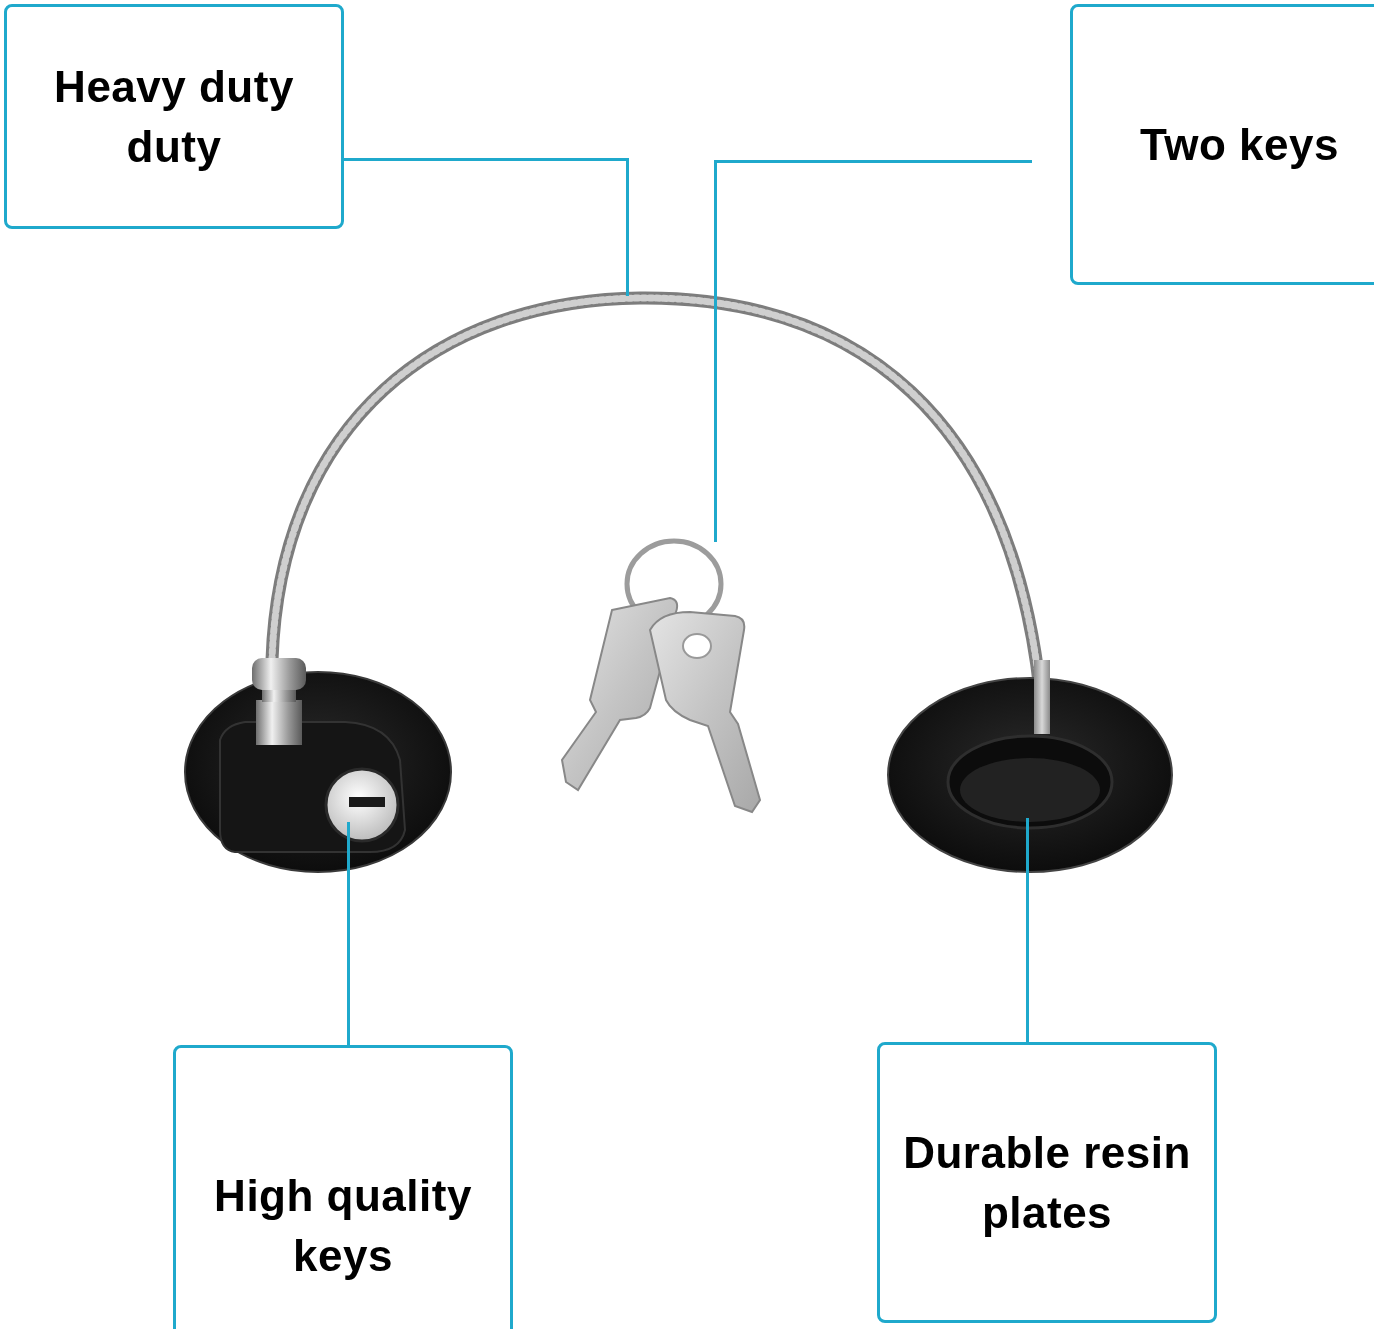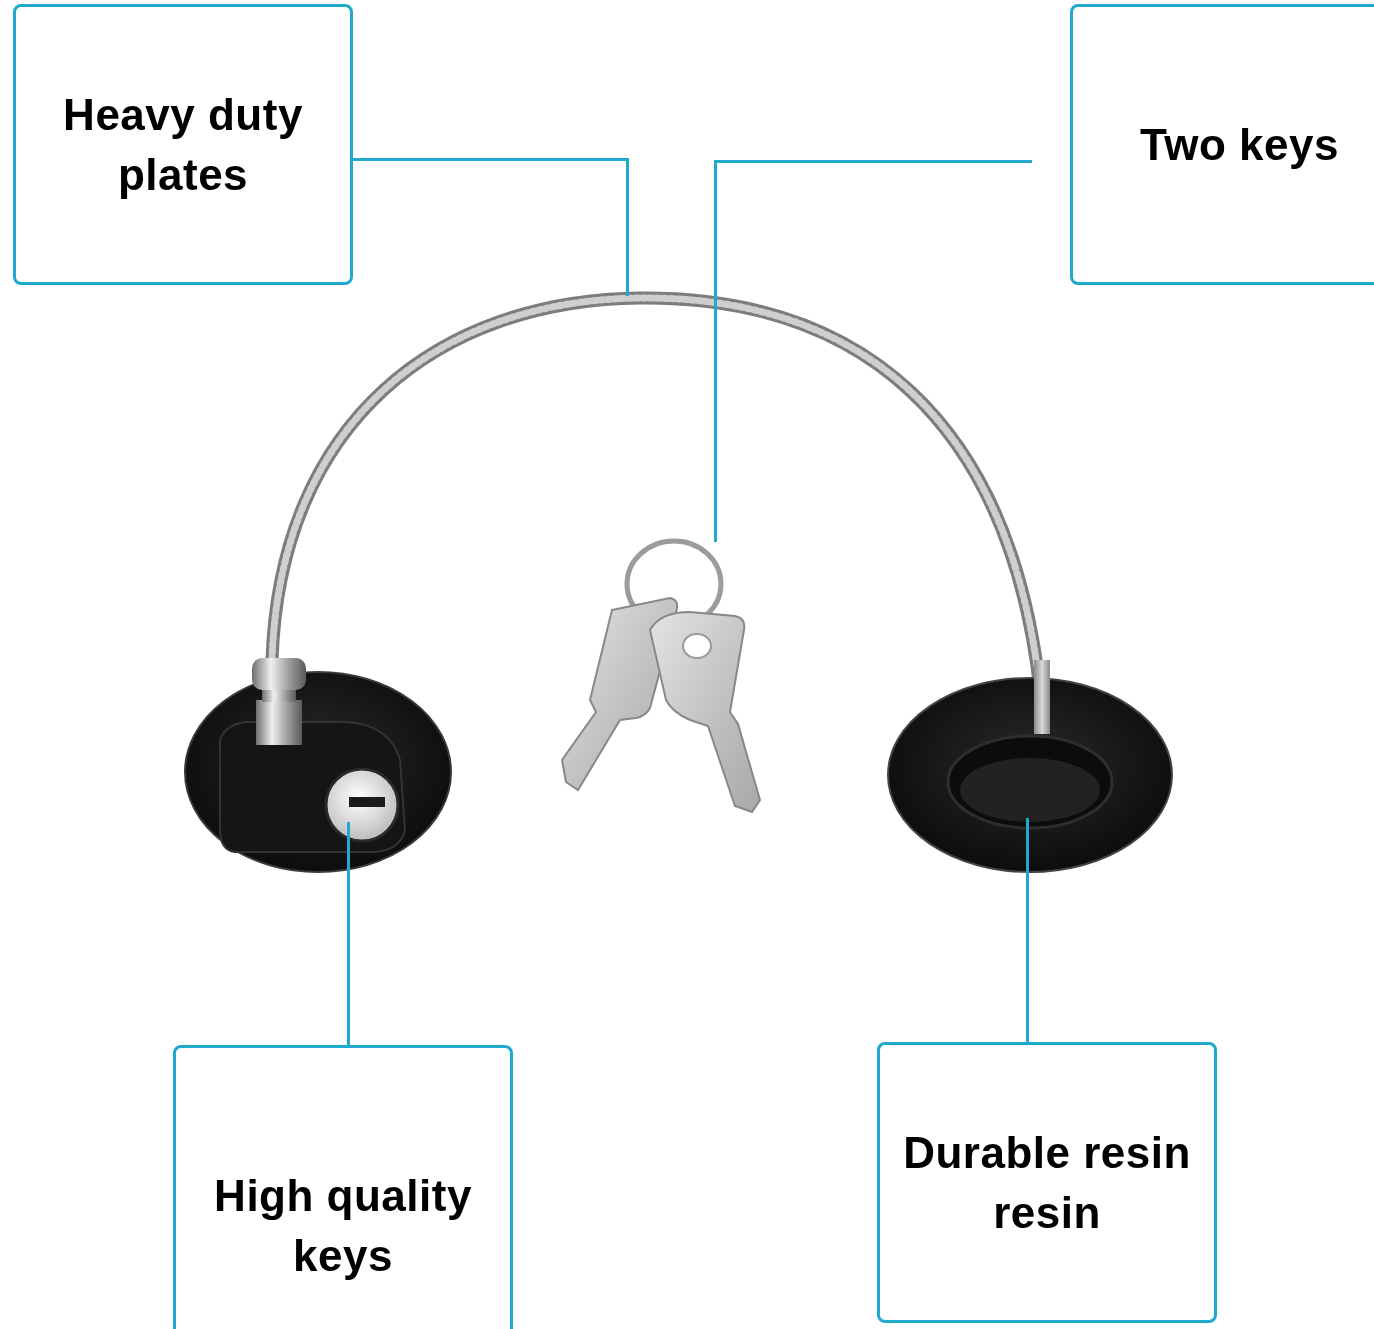--- a/index.html
+++ b/index.html
@@ -86,30 +86,30 @@
 <div class="connector" style="left:342px; top:158px; width:287px; height:3px;"></div>
 <div class="connector" style="left:626px; top:158px; width:3px; height:138px;"></div>
 
 <div class="connector" style="left:714px; top:160px; width:318px; height:3px;"></div>
 <div class="connector" style="left:714px; top:160px; width:3px; height:382px;"></div>
 
 <div class="connector" style="left:347px; top:822px; width:3px; height:225px;"></div>
 
 <div class="connector" style="left:1026px; top:818px; width:3px; height:226px;"></div>
 
-<div class="callout" style="left:13px; top:4px; width:340px; height:281px;">
+<div class="callout" style="left:4px; top:4px; width:340px; height:225px;">
   <span class="line">Heavy duty</span>
-  <span class="line">plates</span>
+  <span class="line">duty</span>
 </div>
 
 <div class="callout" style="left:1030px; top:4px; width:339px; height:281px;margin-left:40px;">
   <span class="line">Two keys</span>
 </div>
 
 <div class="callout" style="left:173px; top:1045px; width:340px; height:361px;">
   <span class="line">High quality</span>
   <span class="line">keys</span>
 </div>
 
 <div class="callout" style="left:877px; top:1042px; width:340px; height:281px;">
   <span class="line">Durable resin</span>
-  <span class="line">resin</span>
+  <span class="line">plates</span>
 </div>
 
 </body></html>

